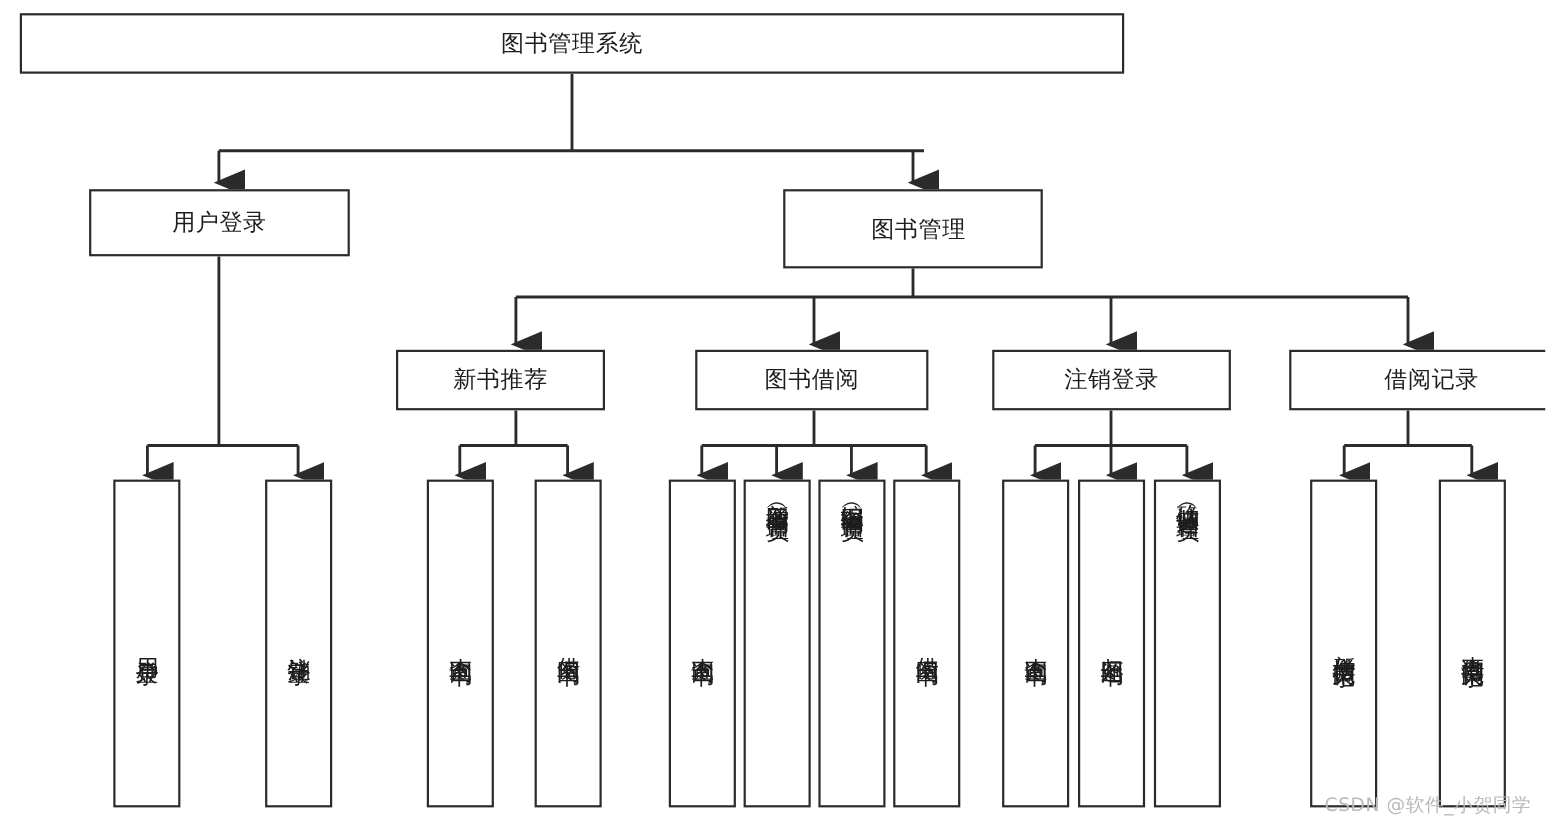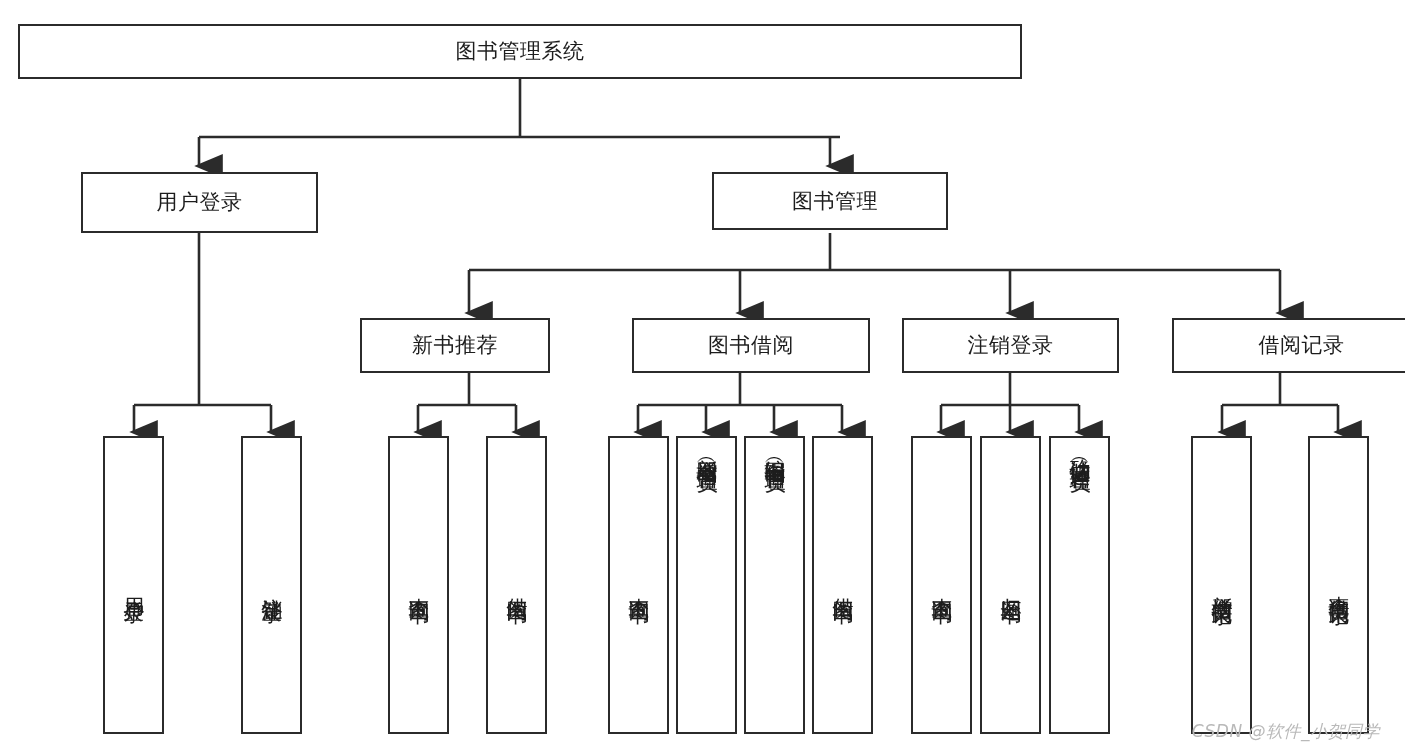--- a/index.html
+++ b/index.html
@@ -53,27 +53,26 @@
   }
   .node.vert.toppad {
     justify-content: flex-start;
   }
   .label {
     display: block;
     white-space: nowrap;
   }
   #watermark {
     position: absolute;
-    right: 25px;
+    right: 13px;
     bottom: 4px;
     font-size: 17px;
     color: #b9b9b9;
     white-space: nowrap;
     letter-spacing: 0.5px;
-    font-style: italic;
   }
 </style>
 </head>
 <body>
 
 <div id="canvas">
 
   <svg id="wires" viewBox="0 0 1405 747" width="1405" height="747">
     <defs>
       <marker id="arrow" viewBox="0 0 12 12" refX="6" refY="10" markerWidth="11" markerHeight="11" orient="auto-start-reverse">
@@ -118,35 +117,35 @@
       <path d="M 1010 405 L 1010 432" marker-end="url(#arrow)"></path>
       <path d="M 1079 405 L 1079 432" marker-end="url(#arrow)"></path>
 
       <path d="M 1280 373 L 1280 405"></path>
       <path d="M 1222 405 L 1338 405"></path>
       <path d="M 1222 405 L 1222 432" marker-end="url(#arrow)"></path>
       <path d="M 1338 405 L 1338 432" marker-end="url(#arrow)"></path>
     </g>
   </svg>
 
-  <div class="node horiz" style="left:18px; top:12px; width:1004px; height:55px;margin-top:12px;">
+  <div class="node horiz" style="left:18px; top:12px; width:1004px; height:55px;">
     <span class="label">图书管理系统</span>
   </div>
 
   <div class="node horiz" style="left:81px; top:172px; width:237px; height:61px;">
     <span class="label">用户登录</span>
   </div>
-  <div class="node horiz" style="left:712px; top:172px; width:236px; height:58px;padding-left:10px;">
+  <div class="node horiz" style="left:712px; top:172px; width:236px; height:72px;padding-left:10px;">
     <span class="label">图书管理</span>
   </div>
 
   <div class="node horiz" style="left:360px; top:318px; width:190px; height:55px;">
     <span class="label">新书推荐</span>
   </div>
-  <div class="node horiz" style="left:632px; top:318px; width:238px; height:55px;">
+  <div class="node horiz" style="left:632px; top:318px; width:212px; height:55px;">
     <span class="label">图书借阅</span>
   </div>
   <div class="node horiz" style="left:902px; top:318px; width:217px; height:55px;">
     <span class="label">注销登录</span>
   </div>
   <div class="node horiz" style="left:1172px; top:318px; width:259px; height:55px;">
     <span class="label">借阅记录</span>
   </div>
 
   <div class="node vert" style="left:103px; top:436px; width:61px; height:298px;">

